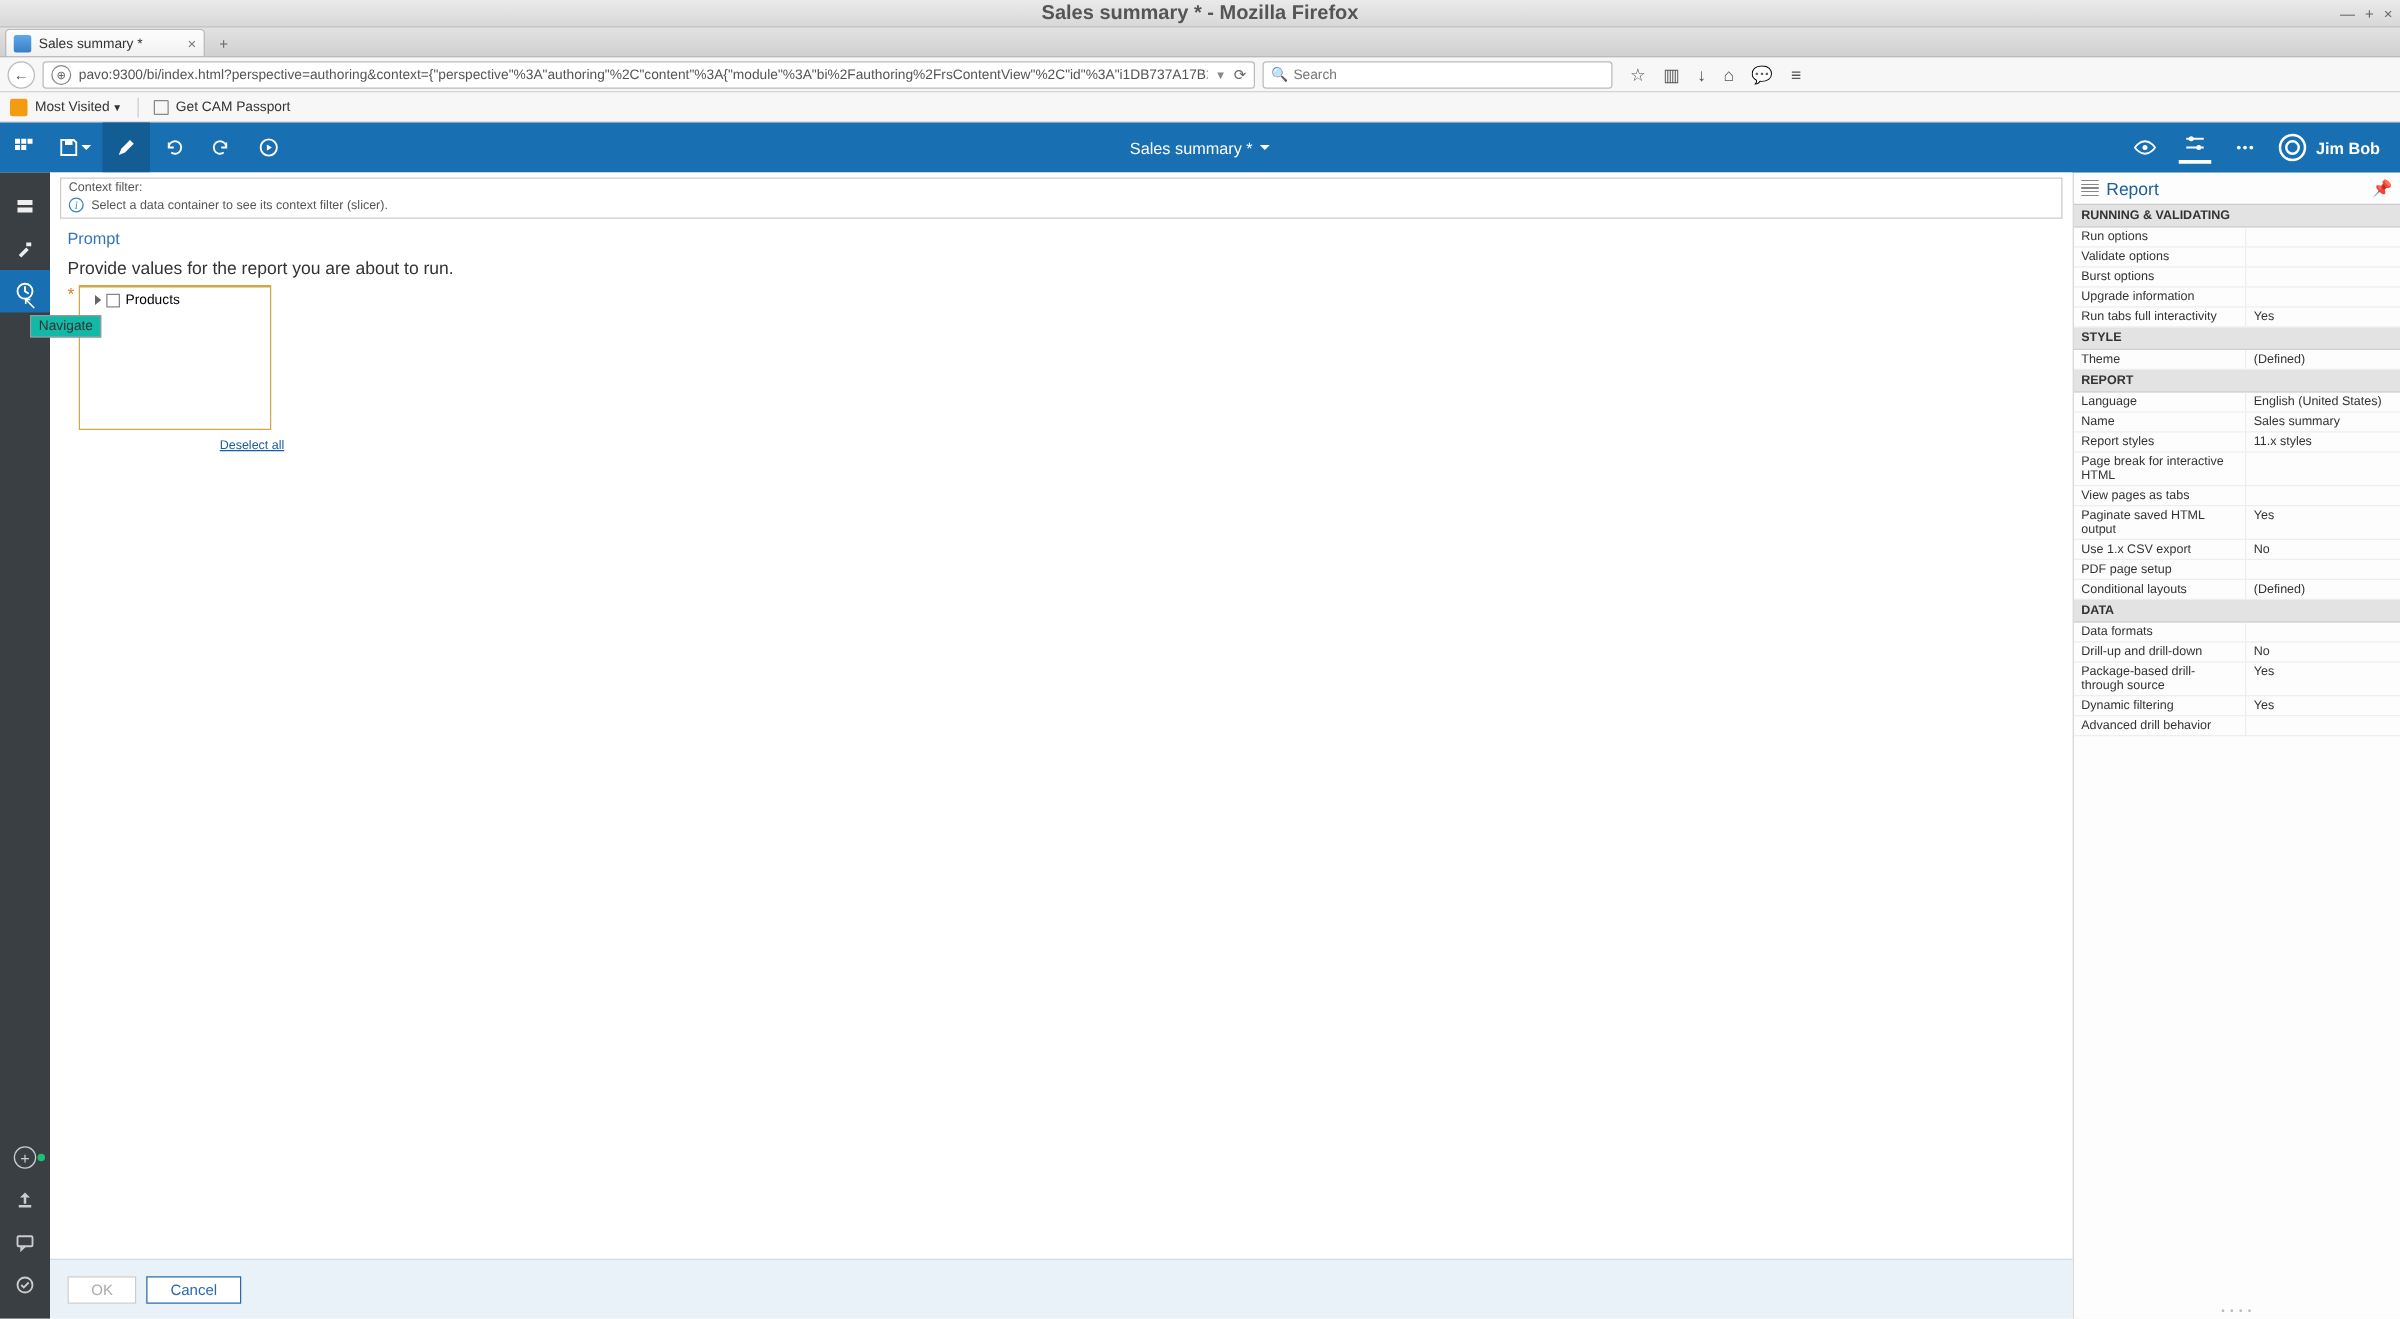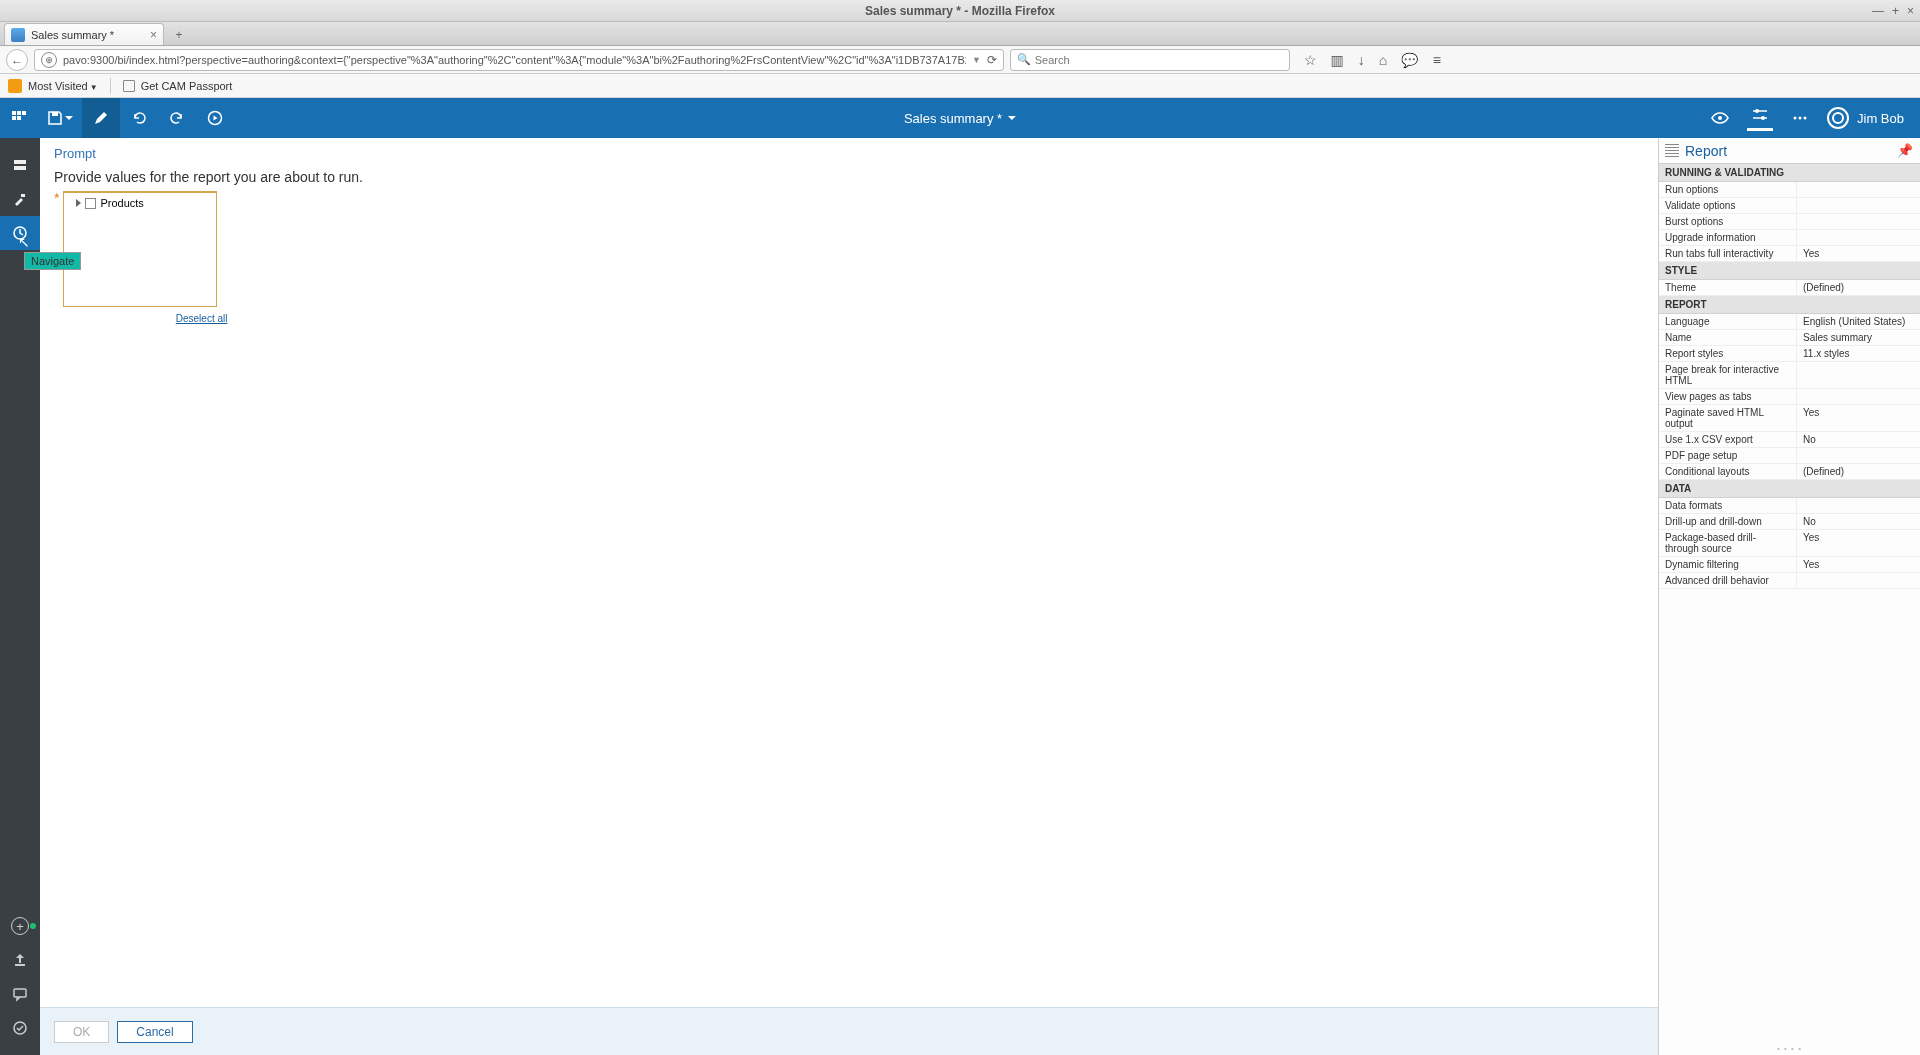--- a/index.html
+++ b/index.html
@@ -1,20 +1,20 @@
 <!DOCTYPE html>
 <html><head>
 <meta charset="utf-8">
 <style>
 * { margin: 0; padding: 0; box-sizing: border-box; font-family: -apple-system, BlinkMacSystemFont, "Segoe UI", Arial, sans-serif; }
 body { width: 1920px; height: 1055px; background: #f0f0f0; overflow: hidden; font-size: 12px; }
 
 
 .window-titlebar { height: 22px; background: linear-gradient(#eaeaea, #d8d8d8); display: flex; align-items: center; justify-content: center; position: relative; border-bottom: 1px solid #bbb; }
-.window-titlebar .title { font-size: 12px; font-weight: bold; color: #555; }
+.window-titlebar .title { font-size: 16px; font-weight: bold; color: #555; }
 .window-controls { position: absolute; right: 6px; display: flex; gap: 8px; color: #666; font-size: 12px; }
 .window-controls span { cursor: pointer; }
 
 
 .tab-strip { height: 24px; background: linear-gradient(#e2e2e2, #d0d0d0); display: flex; align-items: flex-end; padding-left: 4px; border-bottom: 1px solid #aaa; }
 .tab { background: linear-gradient(#fdfdfd, #f1f1f1); border: 1px solid #bbb; border-bottom: none; border-radius: 4px 4px 0 0; height: 22px; min-width: 160px; display: flex; align-items: center; padding: 0 6px; font-size: 11px; color: #333; }
 .tab .favicon { width: 14px; height: 14px; background: linear-gradient(#5da9e9, #3a7fc4); border-radius: 2px; margin-right: 6px; }
 .tab .close { margin-left: auto; color: #777; font-size: 12px; cursor: pointer; }
 .newtab { width: 22px; height: 20px; display: flex; align-items: center; justify-content: center; color: #666; margin-left: 4px; cursor: pointer; }
 
@@ -40,21 +40,21 @@
 
 
 .app-toolbar { height: 40px; background: #186FB2; display: flex; align-items: center; color: #fff; position: relative; }
 .app-toolbar .tool-seg { height: 100%; display: flex; align-items: center; }
 .tool-btn { width: 38px; height: 40px; display: flex; align-items: center; justify-content: center; cursor: pointer; }
 .tool-btn.active { background: #135d95; }
 .tool-btn svg { fill: #fff; }
 .tool-save { width: 44px; display: flex; align-items: center; justify-content: center; gap: 2px; }
 .caret-down { width: 0; height: 0; border-left: 4px solid transparent; border-right: 4px solid transparent; border-top: 4px solid #fff; }
 .app-title-area { position: absolute; left: 50%; transform: translateX(-50%); display: flex; align-items: center; gap: 6px; color: #fff; font-size: 13px; }
-.app-right { margin-left: auto; display: flex; align-items: center; gap: 14px; padding-right: 16px; }
+.app-right { margin-left: auto; display: flex; align-items: center; gap: 14px; padding-right: 16px; font-weight: bold; }
 .app-right .ico { width: 26px; height: 26px; display: flex; align-items: center; justify-content: center; cursor: pointer; color: #fff; }
 .sliders-ico { border-bottom: 3px solid #fff; padding-bottom: 4px; }
 .user-area { display: flex; align-items: center; gap: 8px; font-size: 13px; }
 .user-avatar-ico { width: 22px; height: 22px; border: 2px solid #fff; border-radius: 50%; display: flex; align-items: center; justify-content: center; }
 .user-avatar-ico::after { content: ""; width: 8px; height: 8px; border: 2px solid #fff; border-radius: 50%; }
 
 
 .main-wrap { display: flex; height: calc(1055px - 22px - 24px - 28px - 24px - 40px); }
 
 
@@ -283,20 +283,27 @@
       <div class="ls-btn">
         <svg class="svg16" viewBox="0 0 16 16">
             <circle cx="8" cy="8" r="6" fill="none" stroke="#ccc" stroke-width="1.5"></circle>
             <path d="M5 8l2 2 4-4" fill="none" stroke="#ccc" stroke-width="1.5"></path>
           </svg>
       </div>
     </div>
   </div>
 
   <div class="center-col">
+    <div class="context-row">
+      <span class="cf-label">Context filter:</span>
+      <div class="cf-body">
+        <span class="info-ico">i</span>
+        <span>Select a data container to see its context filter (slicer).</span>
+      </div>
+    </div>
 
     <div class="prompt-area">
       <div class="prompt-title">Prompt</div>
       <div class="prompt-desc">Provide values for the report you are about to run.</div>
       <div class="prompt-box-wrap">
         <span class="req-star">*</span>
         <div>
           <div class="prompt-box">
             <div class="tree-item">
               <span class="tree-caret"></span>

